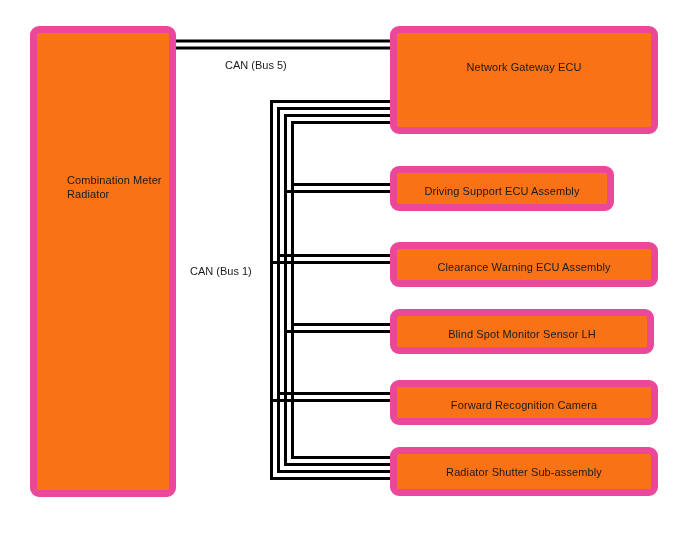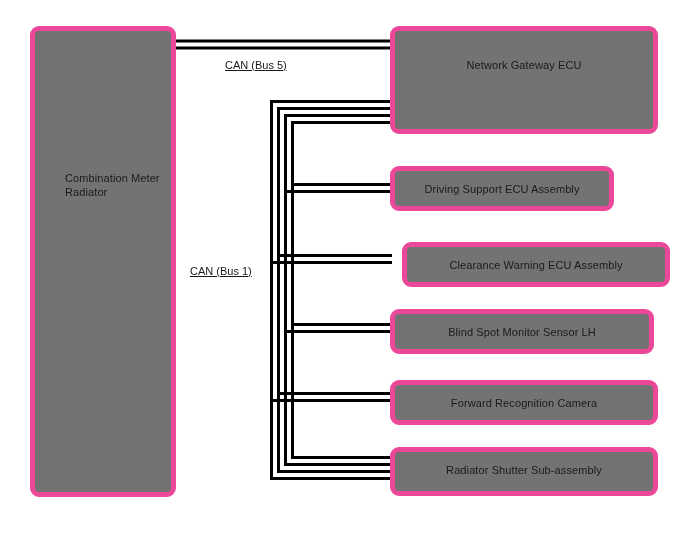--- a/index.html
+++ b/index.html
@@ -20,22 +20,22 @@
   #wiring-layer {
     position: absolute;
     left: 0;
     top: 0;
     width: 688px;
     height: 560px;
   }
   .node-box {
     position: absolute;
     box-sizing: border-box;
-    background: #737373;
-    border: 5px solid #ec4899;
+    background: #f97316;
+    border: 7px solid #ec4899;
     border-radius: 9px;
     z-index: 5;
   }
   .node-label {
     position: absolute;
     left: 0;
     width: 100%;
     text-align: center;
     font-size: 11px;
     color: #1a1a1a;
@@ -51,21 +51,20 @@
     width: auto;
     top: 140px;
   }
   .bus-label {
     position: absolute;
     font-size: 11px;
     color: #1a1a1a;
     line-height: 14px;
     white-space: nowrap;
     z-index: 6;
-    text-decoration: underline;
   }
 </style>
 </head>
 <body>
 
 <div id="diagram-root">
 
   <svg id="wiring-layer" viewBox="0 0 688 560" width="688" height="560">
 
     <g>
@@ -113,21 +112,21 @@
   </div>
 
   <div class="node-box" style="left:390px; top:26px; width:268px; height:108px;">
     <div class="node-label" style="top:27px;">Network Gateway ECU</div>
   </div>
 
   <div class="node-box" style="left:390px; top:166px; width:224px; height:45px;">
     <div class="node-label top-aligned">Driving Support ECU Assembly</div>
   </div>
 
-  <div class="node-box" style="left:390px; top:242px; width:268px; height:45px;margin-left:12px;">
+  <div class="node-box" style="left:390px; top:242px; width:268px; height:45px;">
     <div class="node-label top-aligned">Clearance Warning ECU Assembly</div>
   </div>
 
   <div class="node-box" style="left:390px; top:309px; width:264px; height:45px;">
     <div class="node-label top-aligned">Blind Spot Monitor Sensor LH</div>
   </div>
 
   <div class="node-box" style="left:390px; top:380px; width:268px; height:45px;">
     <div class="node-label top-aligned">Forward Recognition Camera</div>
   </div>

